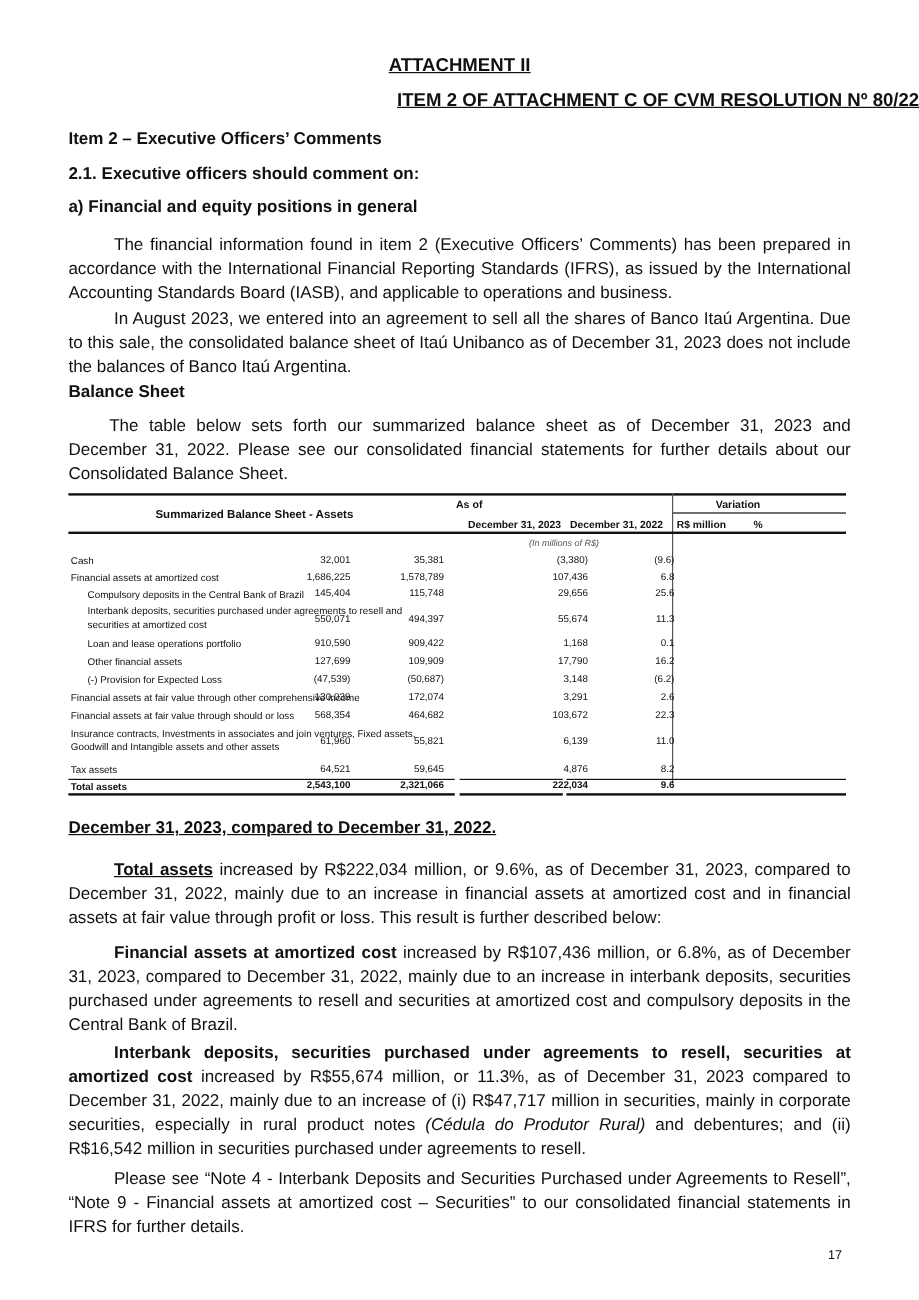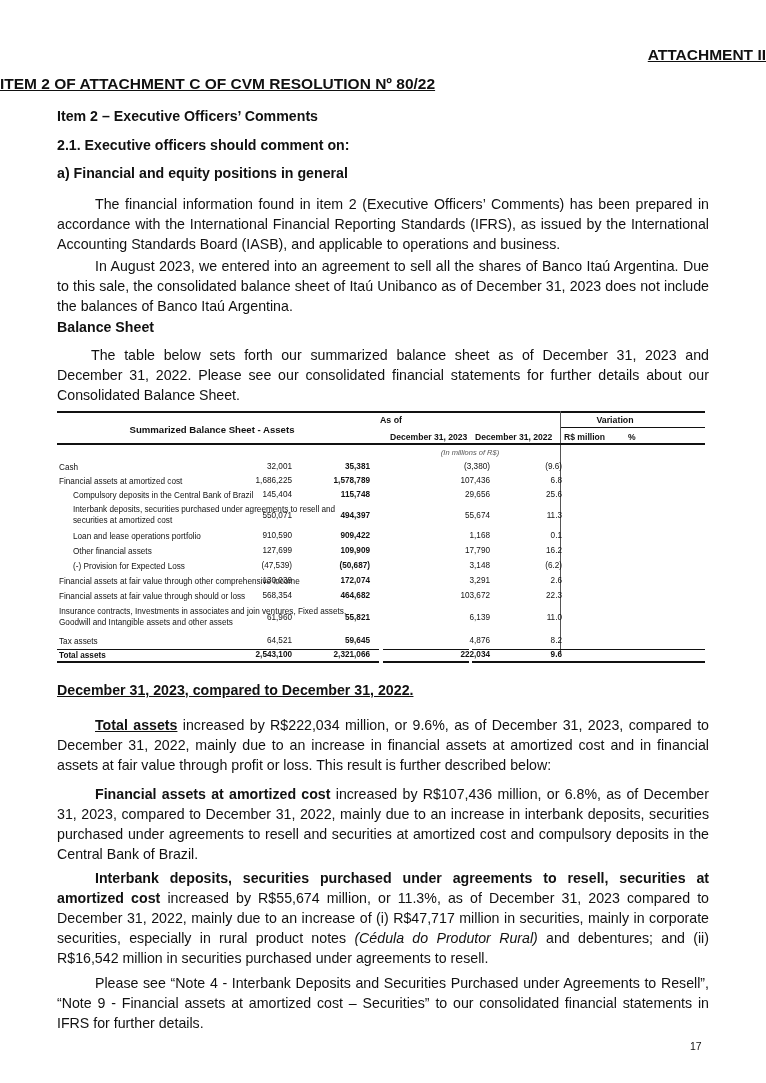--- a/index.html
+++ b/index.html
@@ -1,20 +1,20 @@
 <!DOCTYPE html>
 <html><head>
 <meta charset="utf-8">
 <style>
   html, body { margin: 0; padding: 0; background: #ffffff; }
   body { width: 766px; height: 1083px; position: relative; overflow: hidden; color: #111; }
   .page { position: absolute; left: 0; top: 0; width: 766px; height: 1083px; }
   .sans { font-family: "Liberation Sans", sans-serif; }
-  .title1 { position: absolute; left: 0; width: 766px; top: 46px; text-align: right; font-weight: bold; font-size: 15.5px; text-decoration: underline; }
-  .title2 { position: absolute; left: 0; width: 766px; top: 75px; text-align: left; font-weight: bold; font-size: 15.5px; text-decoration: underline; }
+  .title1 { position: absolute; left: 0; width: 766px; top: 46px; text-align: center; font-weight: bold; font-size: 15.5px; text-decoration: underline; }
+  .title2 { position: absolute; left: 0; width: 766px; top: 75px; text-align: right; font-weight: bold; font-size: 15.5px; text-decoration: underline; }
   .h { position: absolute; left: 57px; font-weight: bold; font-size: 14.2px; }
   .para { position: absolute; left: 57px; width: 652px; font-size: 14.2px; line-height: 20px; text-align: justify; }
   .para .indent { display: inline-block; width: 38px; }
   .para b { font-weight: bold; }
   .para u { text-decoration: underline; }
   .para i { font-style: italic; }
   .sub-u { position: absolute; left: 57px; top: 682px; font-weight: bold; font-size: 14.2px; text-decoration: underline; }
 
   
   .tbl { position: absolute; left: 57px; top: 411px; width: 648px; font-family: "Liberation Sans", sans-serif; font-size: 8.2px; color: #111; }
@@ -25,21 +25,21 @@
   .tbl .varline { position: absolute; left: 503px; top: 16px; width: 145px; height: 1px; background: #111; }
   .tbl .vline { position: absolute; left: 503px; top: 0; width: 1px; height: 242px; background: #555; }
   .tbl .colh { position: absolute; top: 21px; font-weight: bold; font-size: 8.6px; }
   .tbl .hdrline { position: absolute; left: 0; top: 32px; width: 648px; height: 2px; background: #111; }
   .tbl .unit { position: absolute; left: 323px; width: 180px; top: 37px; text-align: center; font-style: italic; font-size: 7.5px; color: #555; }
   .tbl .row { position: absolute; left: 0; width: 648px; }
   .tbl .lbl { position: absolute; left: 2px; width: 300px; line-height: 11px; }
   .tbl .lbl.ind { left: 16px; }
   .tbl .num { position: absolute; text-align: right; }
   .tbl .c1 { right: 413px; width: 80px; }
-  .tbl .c2 { right: 335px; width: 80px; font-weight: bold; }
+  .tbl .c2 { right: 335px; width: 80px; }
   .tbl .c3 { right: 215px; width: 80px; }
   .tbl .c4 { right: 143px; width: 60px; }
   .tbl .total { font-weight: bold; }
   .tbl .botline1 { position: absolute; top: 238px; height: 1px; background: #111; }
   .tbl .botline2 { position: absolute; top: 250px; height: 2px; background: #111; }
 
   .pagenum { position: absolute; left: 690px; top: 1040px; font-size: 10.5px; }
 </style>
 </head>
 <body>

